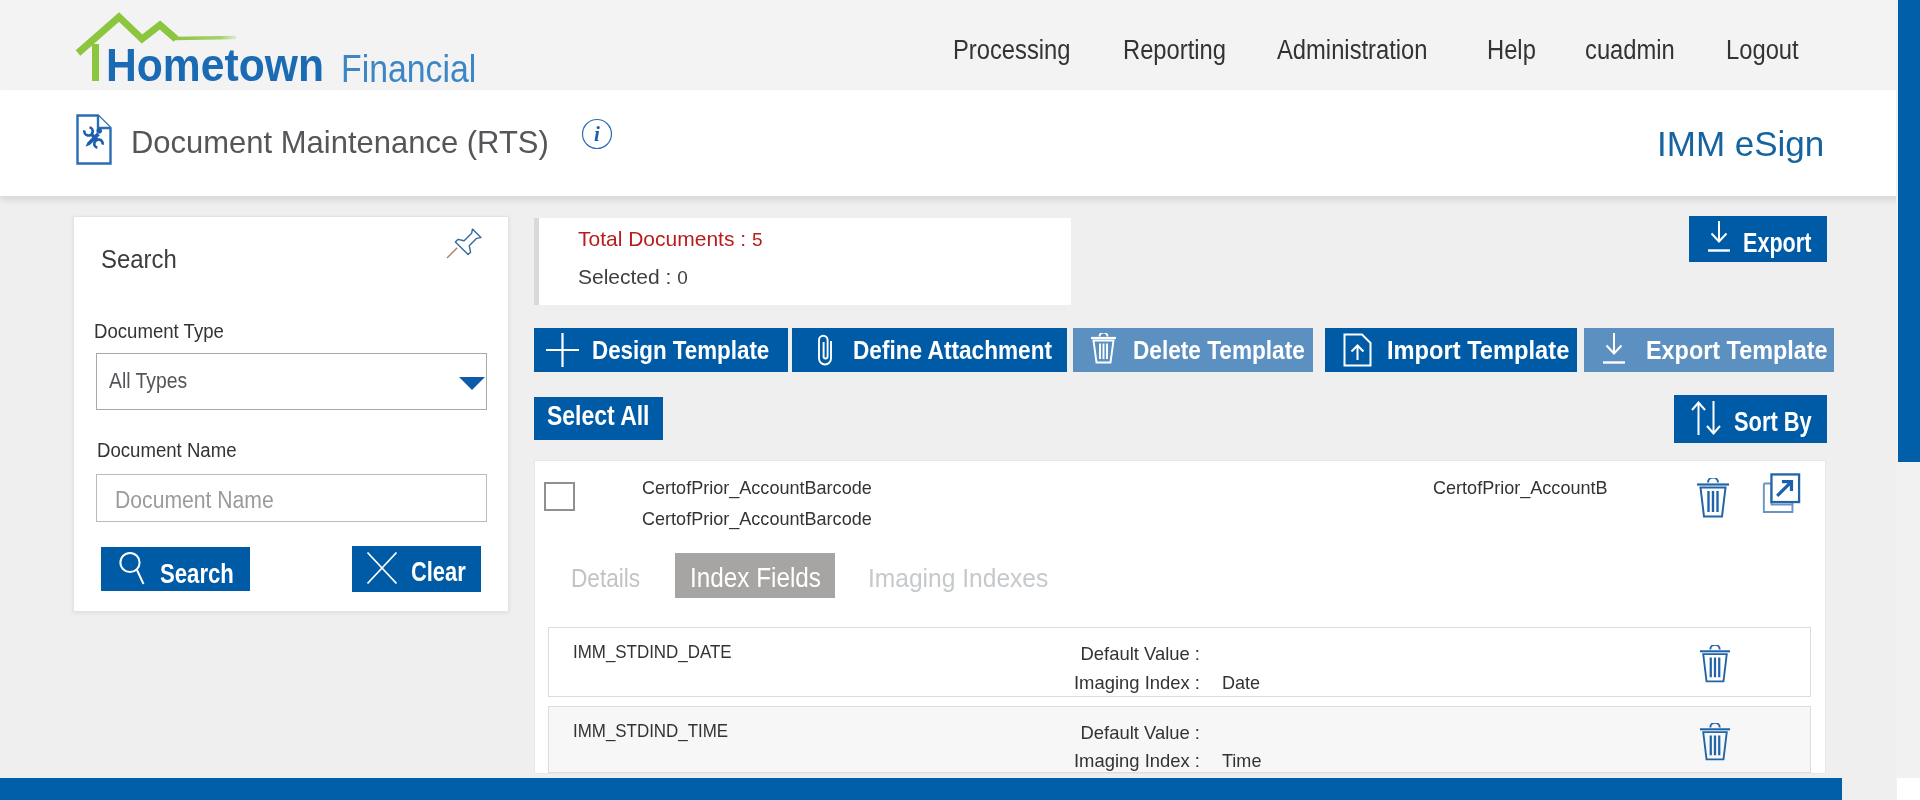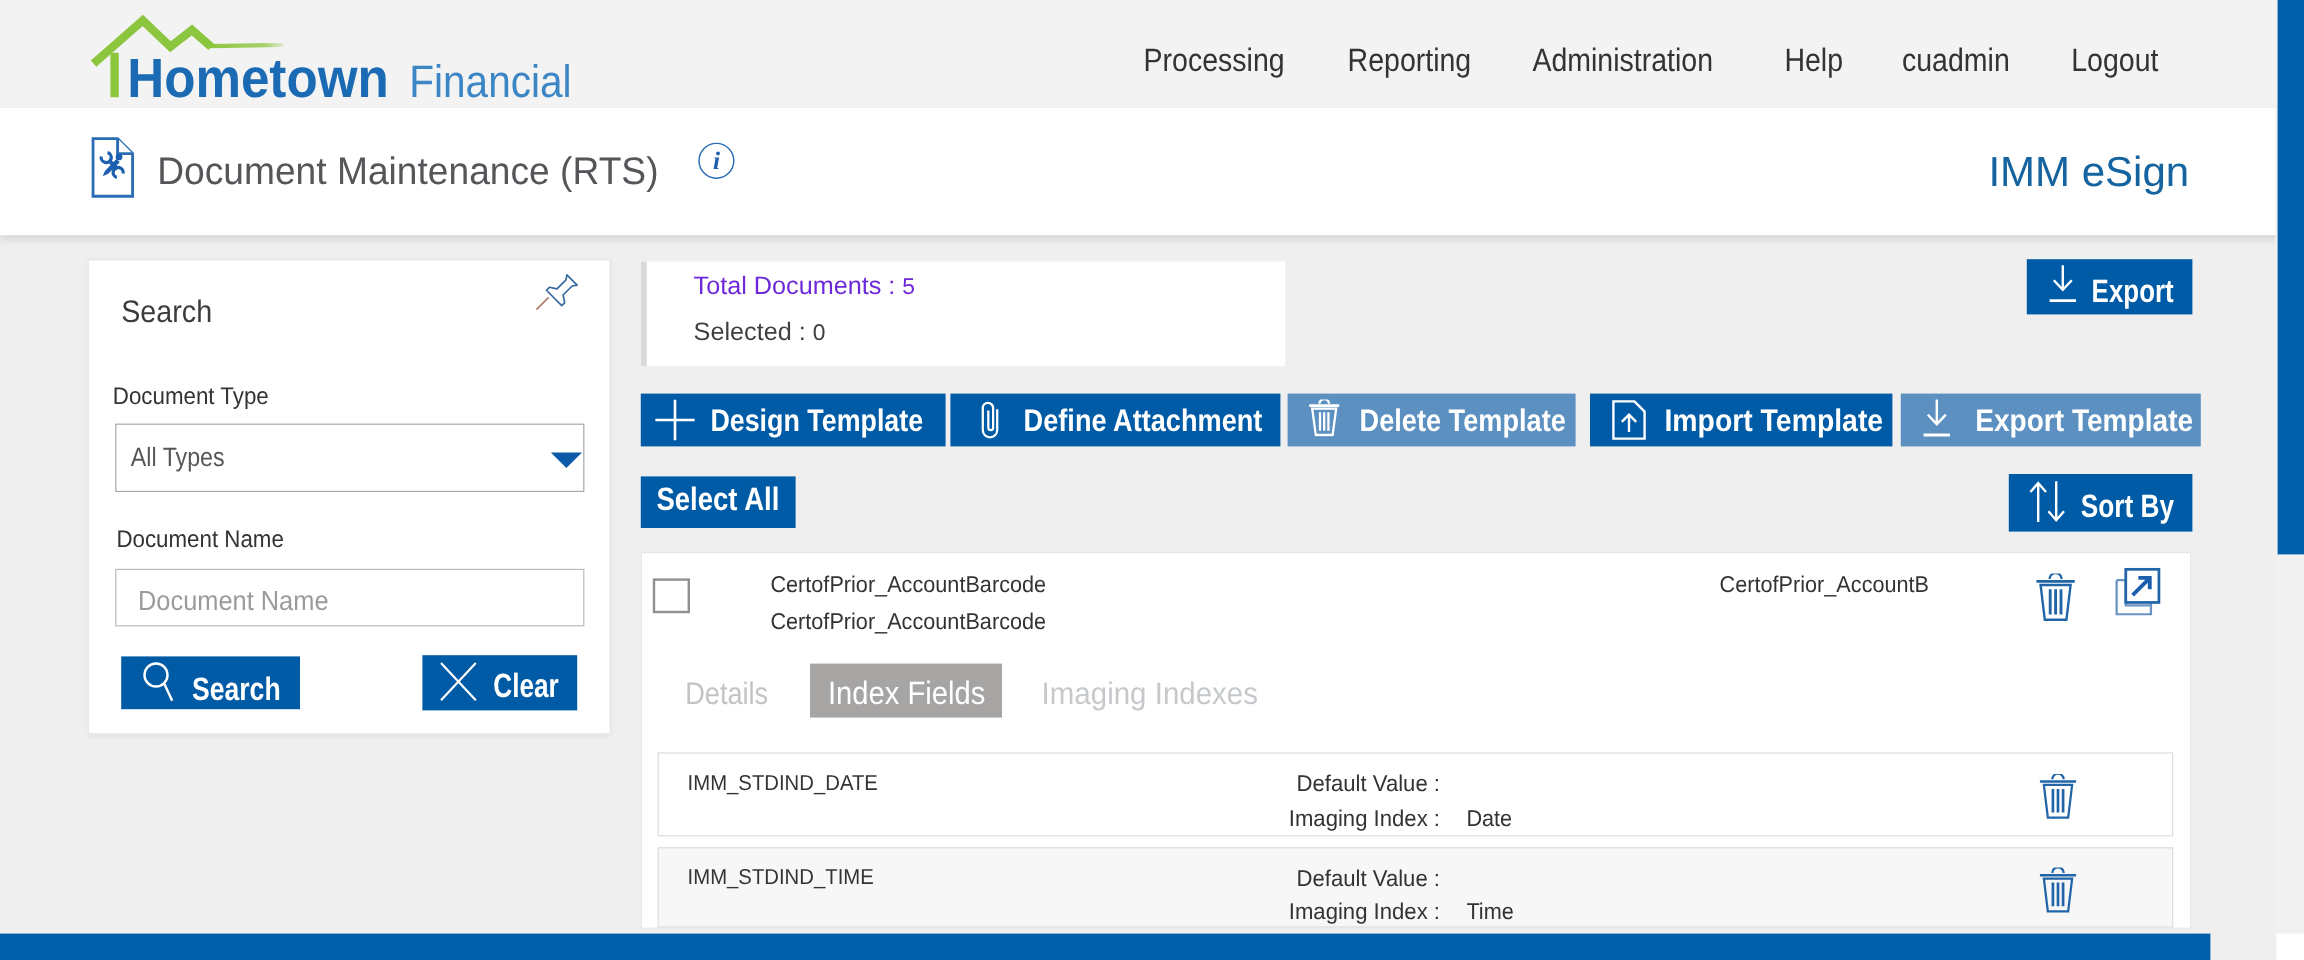--- a/index.html
+++ b/index.html
@@ -86,21 +86,21 @@
 </svg>
 <div class="bt" style="left:160px;top:561px;font-size:27px;transform:scaleX(0.82);">Search</div>
 
 <div class="bg" style="left:352px;top:546px;width:129px;height:46px;"></div>
 <svg class="abs" style="left:366px;top:551px;" width="32" height="34" viewBox="0 0 32 34">
   <path d="M1.5 1.5 L30.5 32.5 M30.5 1.5 L1.5 32.5" stroke="#fff" stroke-width="1.8"></path>
 </svg>
 <div class="bt" style="left:411px;top:558px;font-size:28px;transform:scaleX(0.78);">Clear</div>
 
 <div class="abs" style="left:534px;top:218px;width:537px;height:87px;background:#fff;border-left:5px solid #d9d9d9;"></div>
-<div class="t" style="left:578px;top:228px;font-size:21px;color:#6d28d9;">Total Documents : <span style="font-size:19px;">5</span></div>
+<div class="t" style="left:578px;top:228px;font-size:21px;color:#b91c1c;">Total Documents : <span style="font-size:19px;">5</span></div>
 <div class="t" style="left:578px;top:266px;font-size:21px;color:#3f3f3f;">Selected : <span style="font-size:19px;">0</span></div>
 
 <div class="bg" style="left:1689px;top:216px;width:138px;height:46px;"></div>
 <svg class="abs" style="left:1707px;top:219px;" width="24" height="34" viewBox="0 0 24 34">
   <path d="M12 2 V22 M4.5 14.5 L12 22.5 L19.5 14.5" fill="none" stroke="#fff" stroke-width="2"></path>
   <path d="M1 31.5 H23" stroke="#fff" stroke-width="2.4"></path>
 </svg>
 <div class="bt" style="left:1743px;top:230px;font-size:27px;transform:scaleX(0.80);">Export</div>
 
 <div class="bg" style="left:534px;top:328px;width:254px;height:44px;"></div>

